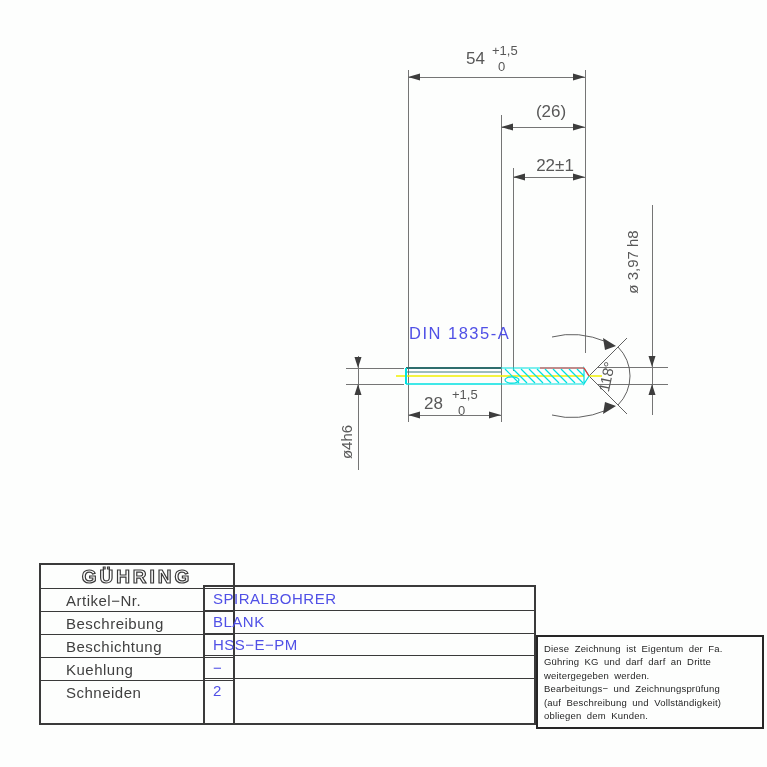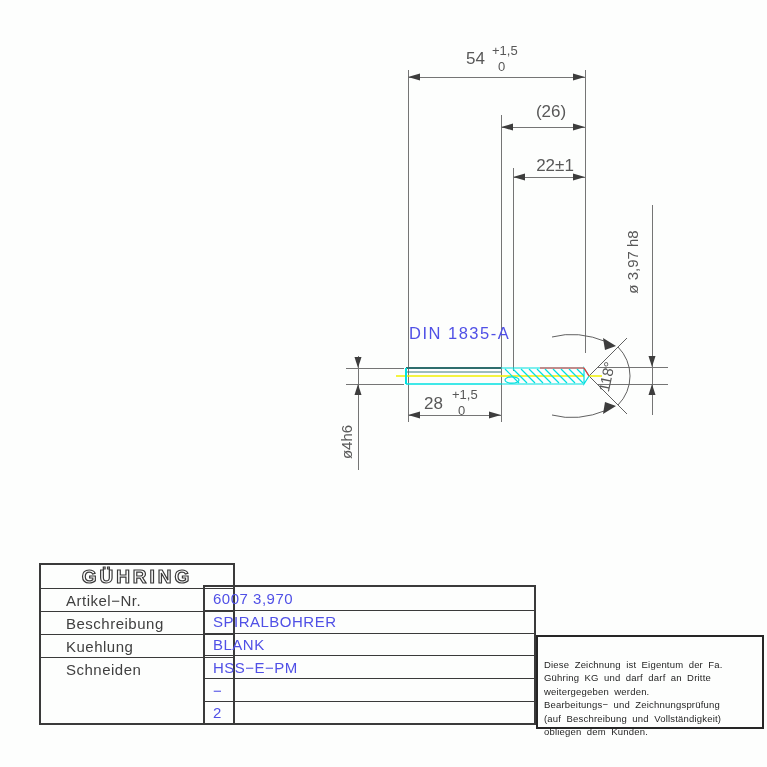--- a/index.html
+++ b/index.html
@@ -31,21 +31,21 @@
     height:22.8px;box-sizing:border-box;border-top:1.5px solid #3a3a3a;
     display:flex;align-items:center;padding-left:8px;
     font-size:15px;color:#5050e6;letter-spacing:0.5px;
   }
   .tb-right .cell:first-child{border-top:none;}
 
   
   .notice{
     position:absolute;left:536px;top:635px;width:228px;height:94px;
     border:2px solid #262626;box-sizing:border-box;
-    padding:21px 6px 0 6px;
+    padding:5px 6px 0 6px;
     font-size:9.5px;line-height:13.4px;color:#1f1f1f;
     word-spacing:2.5px;letter-spacing:0.2px;
     background:transparent;white-space:nowrap;
   }
 </style>
 </head>
 <body>
 
 <svg id="drawing" width="767" height="560" viewBox="0 0 767 560">
 
@@ -139,26 +139,26 @@
 </svg>
 
 <div class="tb-left">
   <div class="cell">
     <svg width="192" height="22">
       <text x="96" y="17" text-anchor="middle" font-size="19" font-weight="bold" fill="#ffffff" stroke="#3a3a3a" stroke-width="1.2" letter-spacing="3">GÜHRING</text>
     </svg>
   </div>
   <div class="cell">Artikel−Nr.</div>
   <div class="cell">Beschreibung</div>
+  <div class="cell">Beschichtung</div>
   <div class="cell">Kuehlung</div>
   <div class="cell">Schneiden</div>
 </div>
 
 <div class="tb-right">
-  <div class="cell">6007 3,970</div>
   <div class="cell">SPIRALBOHRER</div>
   <div class="cell">BLANK</div>
   <div class="cell">HSS−E−PM</div>
   <div class="cell">−</div>
   <div class="cell">2</div>
 </div>
 
 <div class="notice">
   <div>Diese Zeichnung ist Eigentum der Fa.</div>
   <div>Gühring KG und darf darf an Dritte</div>

